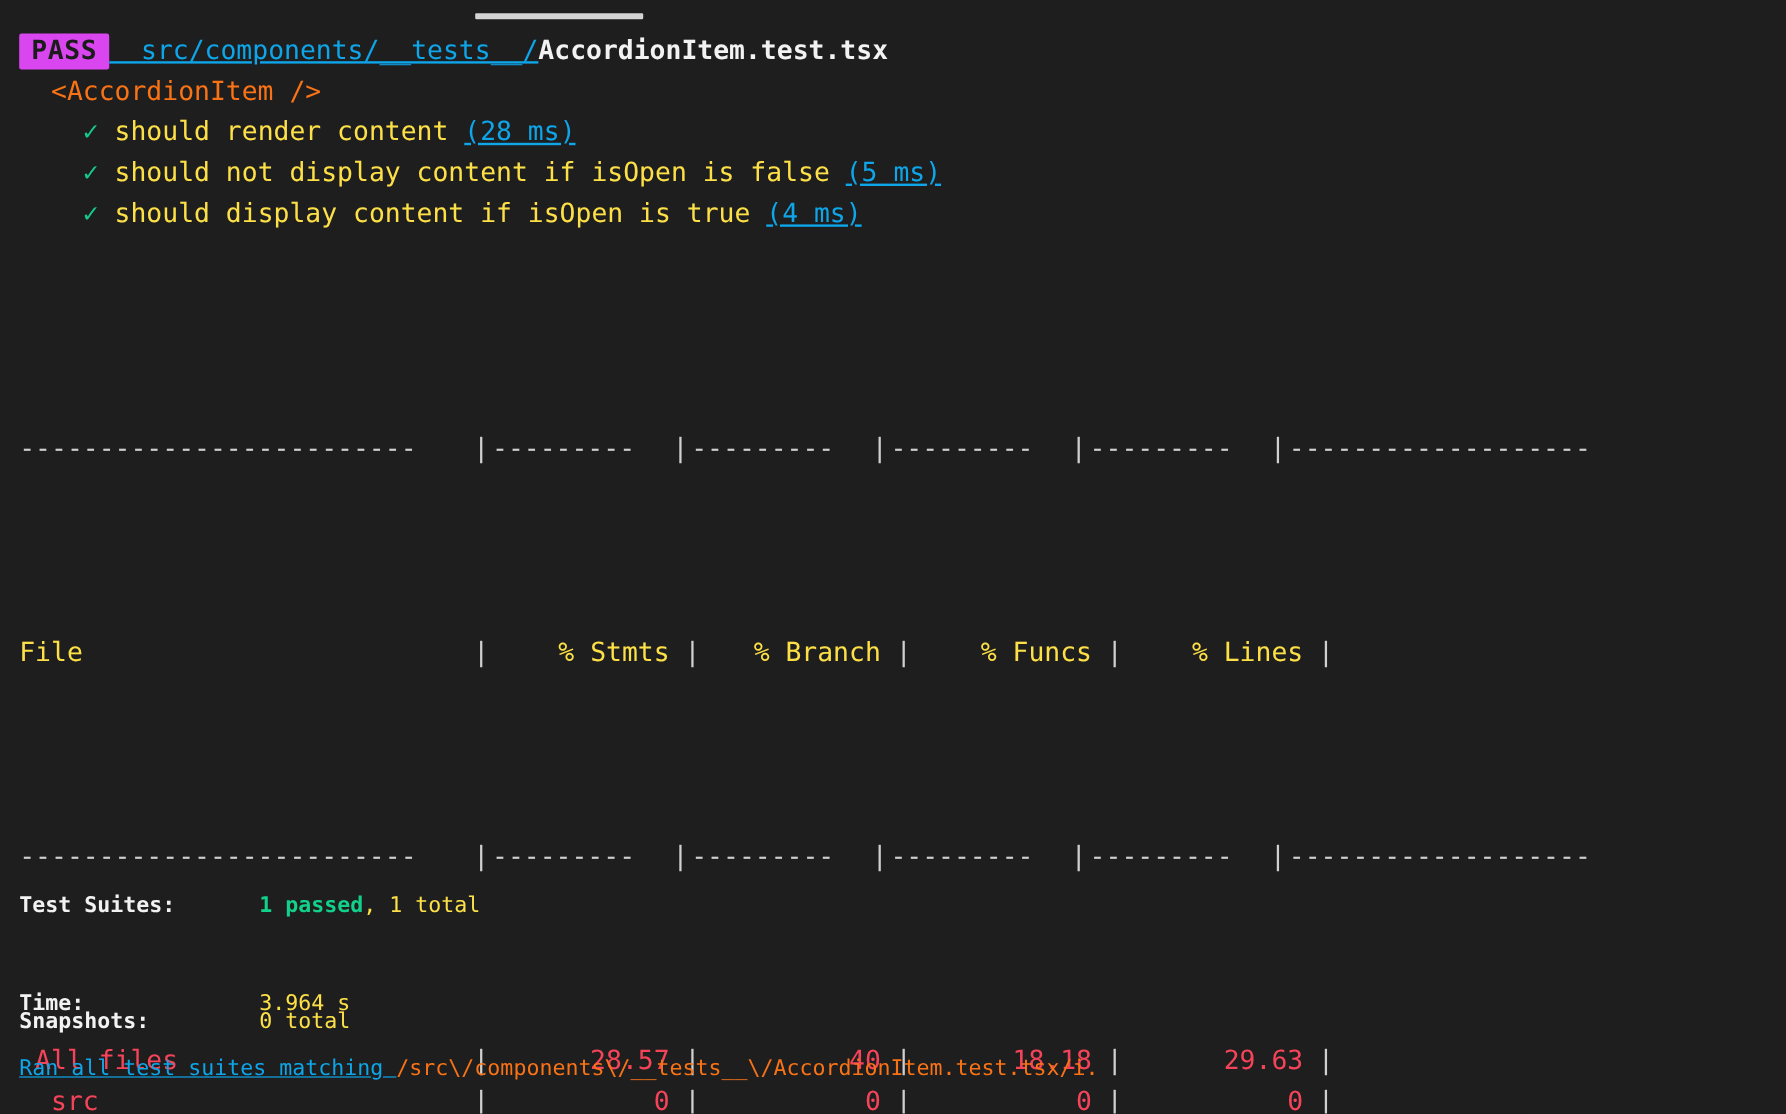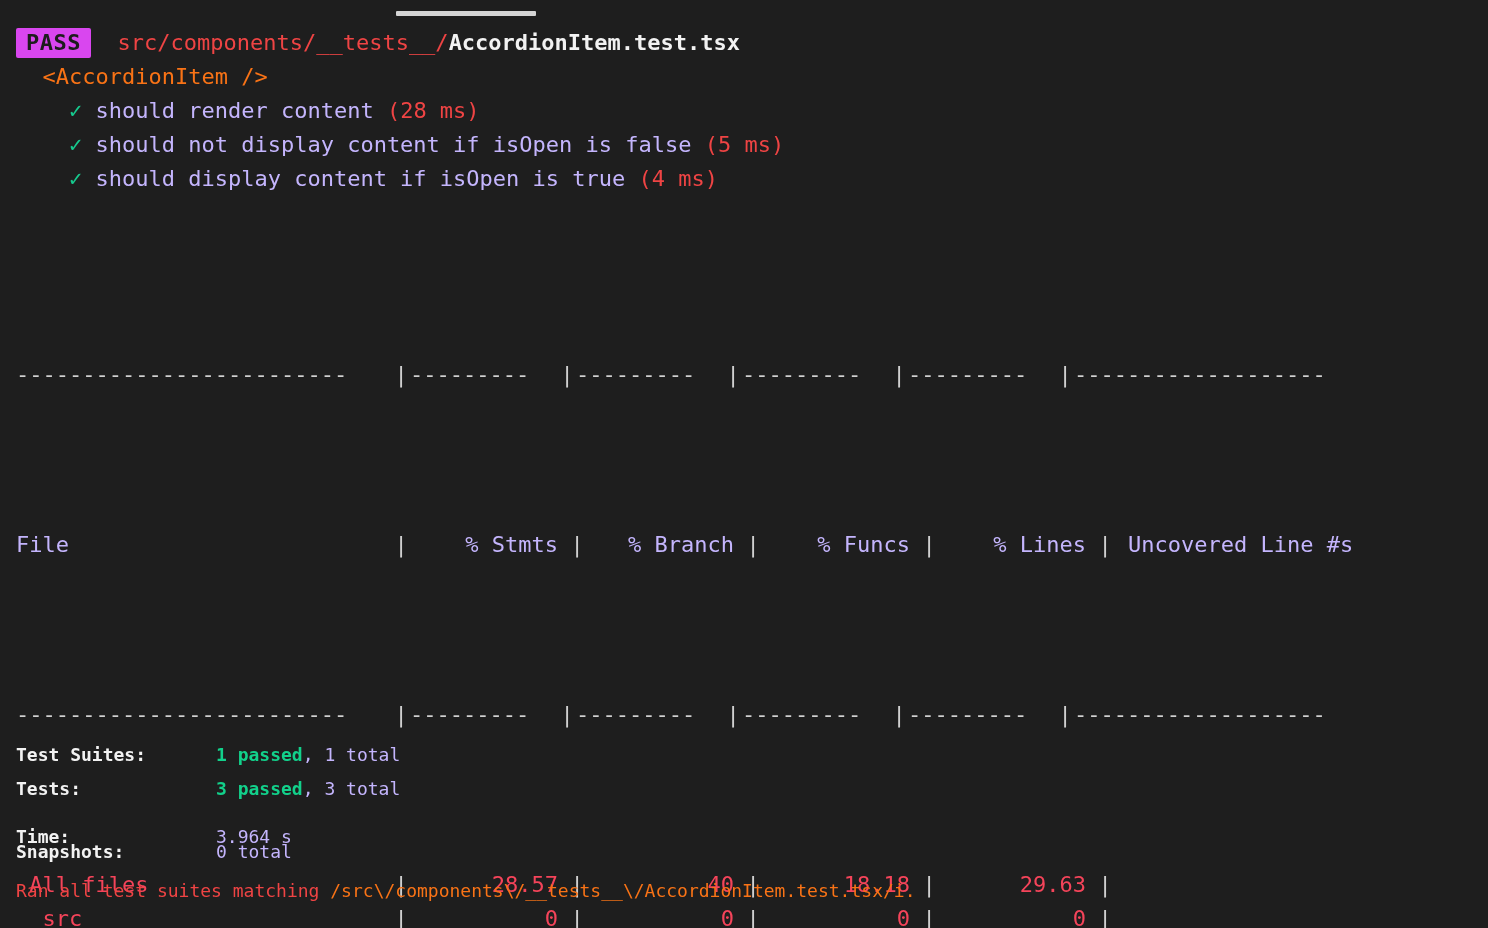--- a/index.html
+++ b/index.html
@@ -50,22 +50,22 @@
     width: 1488px;
     height: 34px;
     white-space: pre;
     font-size: 22px;
     line-height: 34px;
   }
 
   .pad { padding-left: 16px; }
 
   
-  .c-dim     { color: #ef4444; }
-  .c-grey    { color: #c4b5fd; }
+  .c-dim     { color: #0ea5e9; text-decoration: underline; }
+  .c-grey    { color: #fde047; }
   .c-white   { color: #f97316; }
   .c-wb      { color: #f2f2f2; font-weight: bold; text-align: center; }
   .c-red     { color: #f5445a; font-weight: normal; }
   .c-green   { color: #12d18b; font-weight: bold; }
   .c-check   { color: #16c98d; }
 
   .pass-badge {
     background: #d946ef;
     color: #1c1c1c;
     font-weight: bold;
@@ -172,21 +172,20 @@
       <div class="cell c-file c-grey">File</div>
       <div class="sep">|</div>
       <div class="cell c-num c-grey">% Stmts</div>
       <div class="sep">|</div>
       <div class="cell c-num c-grey">% Branch</div>
       <div class="sep">|</div>
       <div class="cell c-num c-grey">% Funcs</div>
       <div class="sep">|</div>
       <div class="cell c-num c-grey">% Lines</div>
       <div class="sep">|</div>
-      <div class="cell c-last c-grey">Uncovered Line #s</div>
     </div>
 
     
     <div class="trow">
       <div class="cell rule rule-file">-------------------------</div>
       <div class="sep">|</div>
       <div class="cell rule rule-num">---------</div>
       <div class="sep">|</div>
       <div class="cell rule rule-num">---------</div>
       <div class="sep">|</div>
@@ -200,21 +199,20 @@
     
     <div id="rows-host"><div class="trow"><div class="cell c-file c-red"> All files</div><div class="sep">|</div><div class="cell c-num c-red">28.57</div><div class="sep">|</div><div class="cell c-num c-red">40</div><div class="sep">|</div><div class="cell c-num c-red">18.18</div><div class="sep">|</div><div class="cell c-num c-red">29.63</div><div class="sep">|</div><div class="cell c-last c-red"></div></div><div class="trow"><div class="cell c-file c-red">  src</div><div class="sep">|</div><div class="cell c-num c-red">0</div><div class="sep">|</div><div class="cell c-num c-red">0</div><div class="sep">|</div><div class="cell c-num c-red">0</div><div class="sep">|</div><div class="cell c-num c-red">0</div><div class="sep">|</div><div class="cell c-last c-red"></div></div></div>
 
     
     
   </div>
 
   
   <div class="foot" style="top:738px;"><span class="lbl">Test Suites:</span><span class="c-green">1 passed</span><span class="c-grey">, 1 total</span></div>
 
-  <div class="foot" style="top:772px;"><span class="lbl">Tests:</span><span class="c-green">3 passed</span><span class="c-grey">, 3 total</span></div>
 
   <div class="foot" style="top:835px;"><span class="lbl">Snapshots:</span><span class="c-grey">0 total</span></div>
 
   <div class="foot" style="top:820px;"><span class="lbl">Time:</span><span class="c-grey">3.964 s</span></div>
 
   <div class="foot" style="top:874px;"><span class="c-dim">Ran all test suites matching </span><span class="c-white">/src\/components\/__tests__\/AccordionItem.test.tsx/i.</span></div>
 
 </div>
 
 </body></html>

